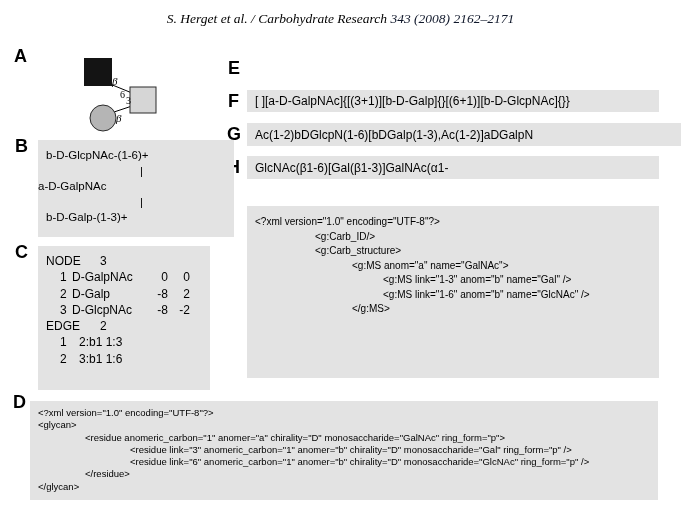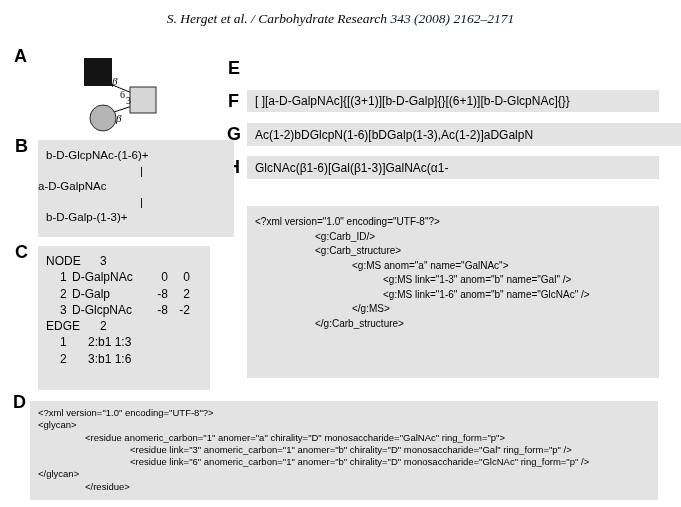--- a/index.html
+++ b/index.html
@@ -42,21 +42,21 @@
   .ml-a{margin-left:8px} .ml-p{margin-left:102px} .ml-m{}
 
   
   #boxC { left:38px; top:246px; width:172px; height:144px; padding-top:7px; font-size:12px; }
   .c-row { display:flex; line-height:16.3px; }
   .c-kw  { margin-left:8px; width:54px; }
   .c-id  { margin-left:22px; width:12px; }
   .c-name{ width:78px; }
   .c-x   { width:18px; text-align:right; }
   .c-y   { width:22px; text-align:right; }
-  .c-spec{ margin-left:16px; }
+  .c-spec{ margin-left:7px; }
 
   
   #boxD { left:30px; top:401px; width:628px; height:99px; padding-top:6px; font-size:9.5px; }
   #boxD .xl { line-height:12.3px; white-space:nowrap; }
   .ind-a{margin-left:8px} .ind-b{margin-left:55px} .ind-c{margin-left:100px}
 
   
   #boxI { left:247px; top:206px; width:412px; height:172px; padding-top:9px; font-size:10px; }
   #boxI .xl { line-height:14.5px; white-space:nowrap; }
   .jnd-a{margin-left:8px} .jnd-b{margin-left:68px} .jnd-c{margin-left:105px} .jnd-d{margin-left:136px}
@@ -138,38 +138,37 @@
         <span class="c-spec">3:b1 1:6</span>
     </div>
   </div>
 
   <div class="gbox" id="boxD">
     <div class="xl ind-a">&lt;?xml version="1.0" encoding="UTF-8"?&gt;</div>
     <div class="xl ind-a">&lt;glycan&gt;</div>
     <div class="xl ind-b">&lt;residue anomeric_carbon="1" anomer="a" chirality="D" monosaccharide="GalNAc" ring_form="p"&gt;</div>
     <div class="xl ind-c">&lt;residue link="3" anomeric_carbon="1" anomer="b" chirality="D" monosaccharide="Gal" ring_form="p" /&gt;</div>
     <div class="xl ind-c">&lt;residue link="6" anomeric_carbon="1" anomer="b" chirality="D" monosaccharide="GlcNAc" ring_form="p" /&gt;</div>
+    <div class="xl ind-b">&lt;/residue&gt;</div>
     <div class="xl ind-a">&lt;/glycan&gt;</div>
-    <div class="xl ind-b">&lt;/residue&gt;</div>
   </div>
 
   <div class="bar" id="barF">
     <span>[ ][a-D-GalpNAc]{[(3+1)][b-D-Galp]{}[(6+1)][b-D-GlcpNAc]{}}</span>
   </div>
   <div class="bar" id="barG">
     <span>Ac(1-2)bDGlcpN(1-6)[bDGalp(1-3),Ac(1-2)]aDGalpN</span>
   </div>
   <div class="bar" id="barH">
     <span>GlcNAc(β1-6)[Gal(β1-3)]GalNAc(α1-</span>
   </div>
 
   <div class="gbox" id="boxI">
     <div class="xl jnd-a">&lt;?xml version="1.0" encoding="UTF-8"?&gt;</div>
     <div class="xl jnd-b">&lt;g:Carb_ID/&gt;</div>
     <div class="xl jnd-b">&lt;g:Carb_structure&gt;</div>
     <div class="xl jnd-c">&lt;g:MS anom="a" name="GalNAc"&gt;</div>
     <div class="xl jnd-d">&lt;g:MS link="1-3" anom="b" name="Gal" /&gt;</div>
     <div class="xl jnd-d">&lt;g:MS link="1-6" anom="b" name="GlcNAc" /&gt;</div>
     <div class="xl jnd-c">&lt;/g:MS&gt;</div>
-    <div class="xl jnd-b">&lt;/g:Carb_structure&gt;</div>
   </div>
 
 </div>
 
 </body></html>

